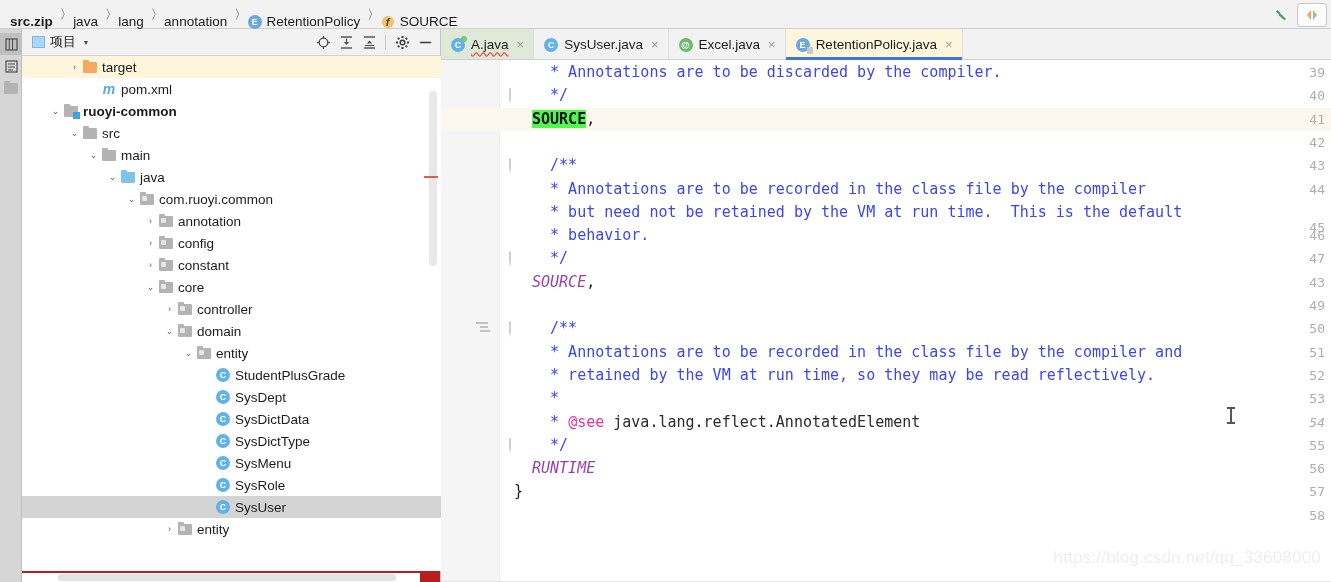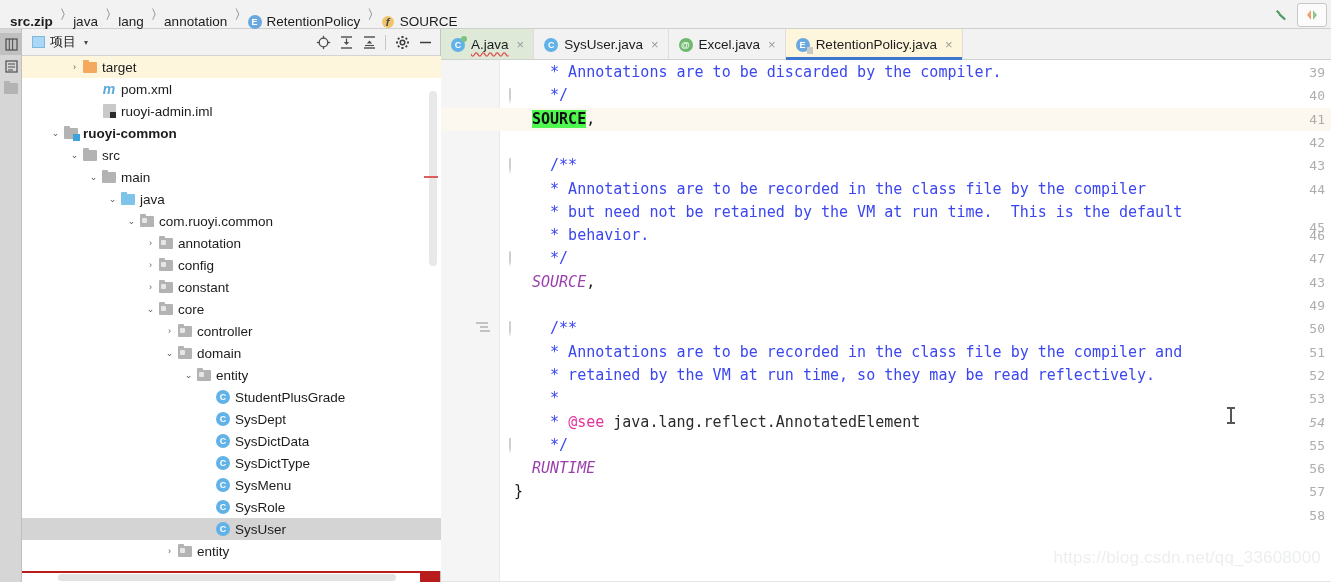--- a/index.html
+++ b/index.html
@@ -392,27 +392,20 @@
             <span class="f-folder orange"></span>
           </span>
           <span class="tlabel">target</span>
         </div>
         <div class="trow" style="padding-left: 65px;">
           <span class="tarrow"></span>
           <span class="tico">
             <span class="f-maven">m</span>
           </span>
           <span class="tlabel">pom.xml</span>
-        </div>
-        <div class="trow" style="padding-left: 65px;">
-          <span class="tarrow"></span>
-          <span class="tico">
-            <span class="f-iml"></span>
-          </span>
-          <span class="tlabel">ruoyi-admin.iml</span>
         </div>
         <div class="trow" style="padding-left: 27px;">
           <span class="tarrow">⌄</span>
           <span class="tico">
             <span class="f-folder mod"></span>
           </span>
           <span class="tlabel bold">ruoyi-common</span>
         </div>
         <div class="trow" style="padding-left: 46px;">
           <span class="tarrow">⌄</span>

